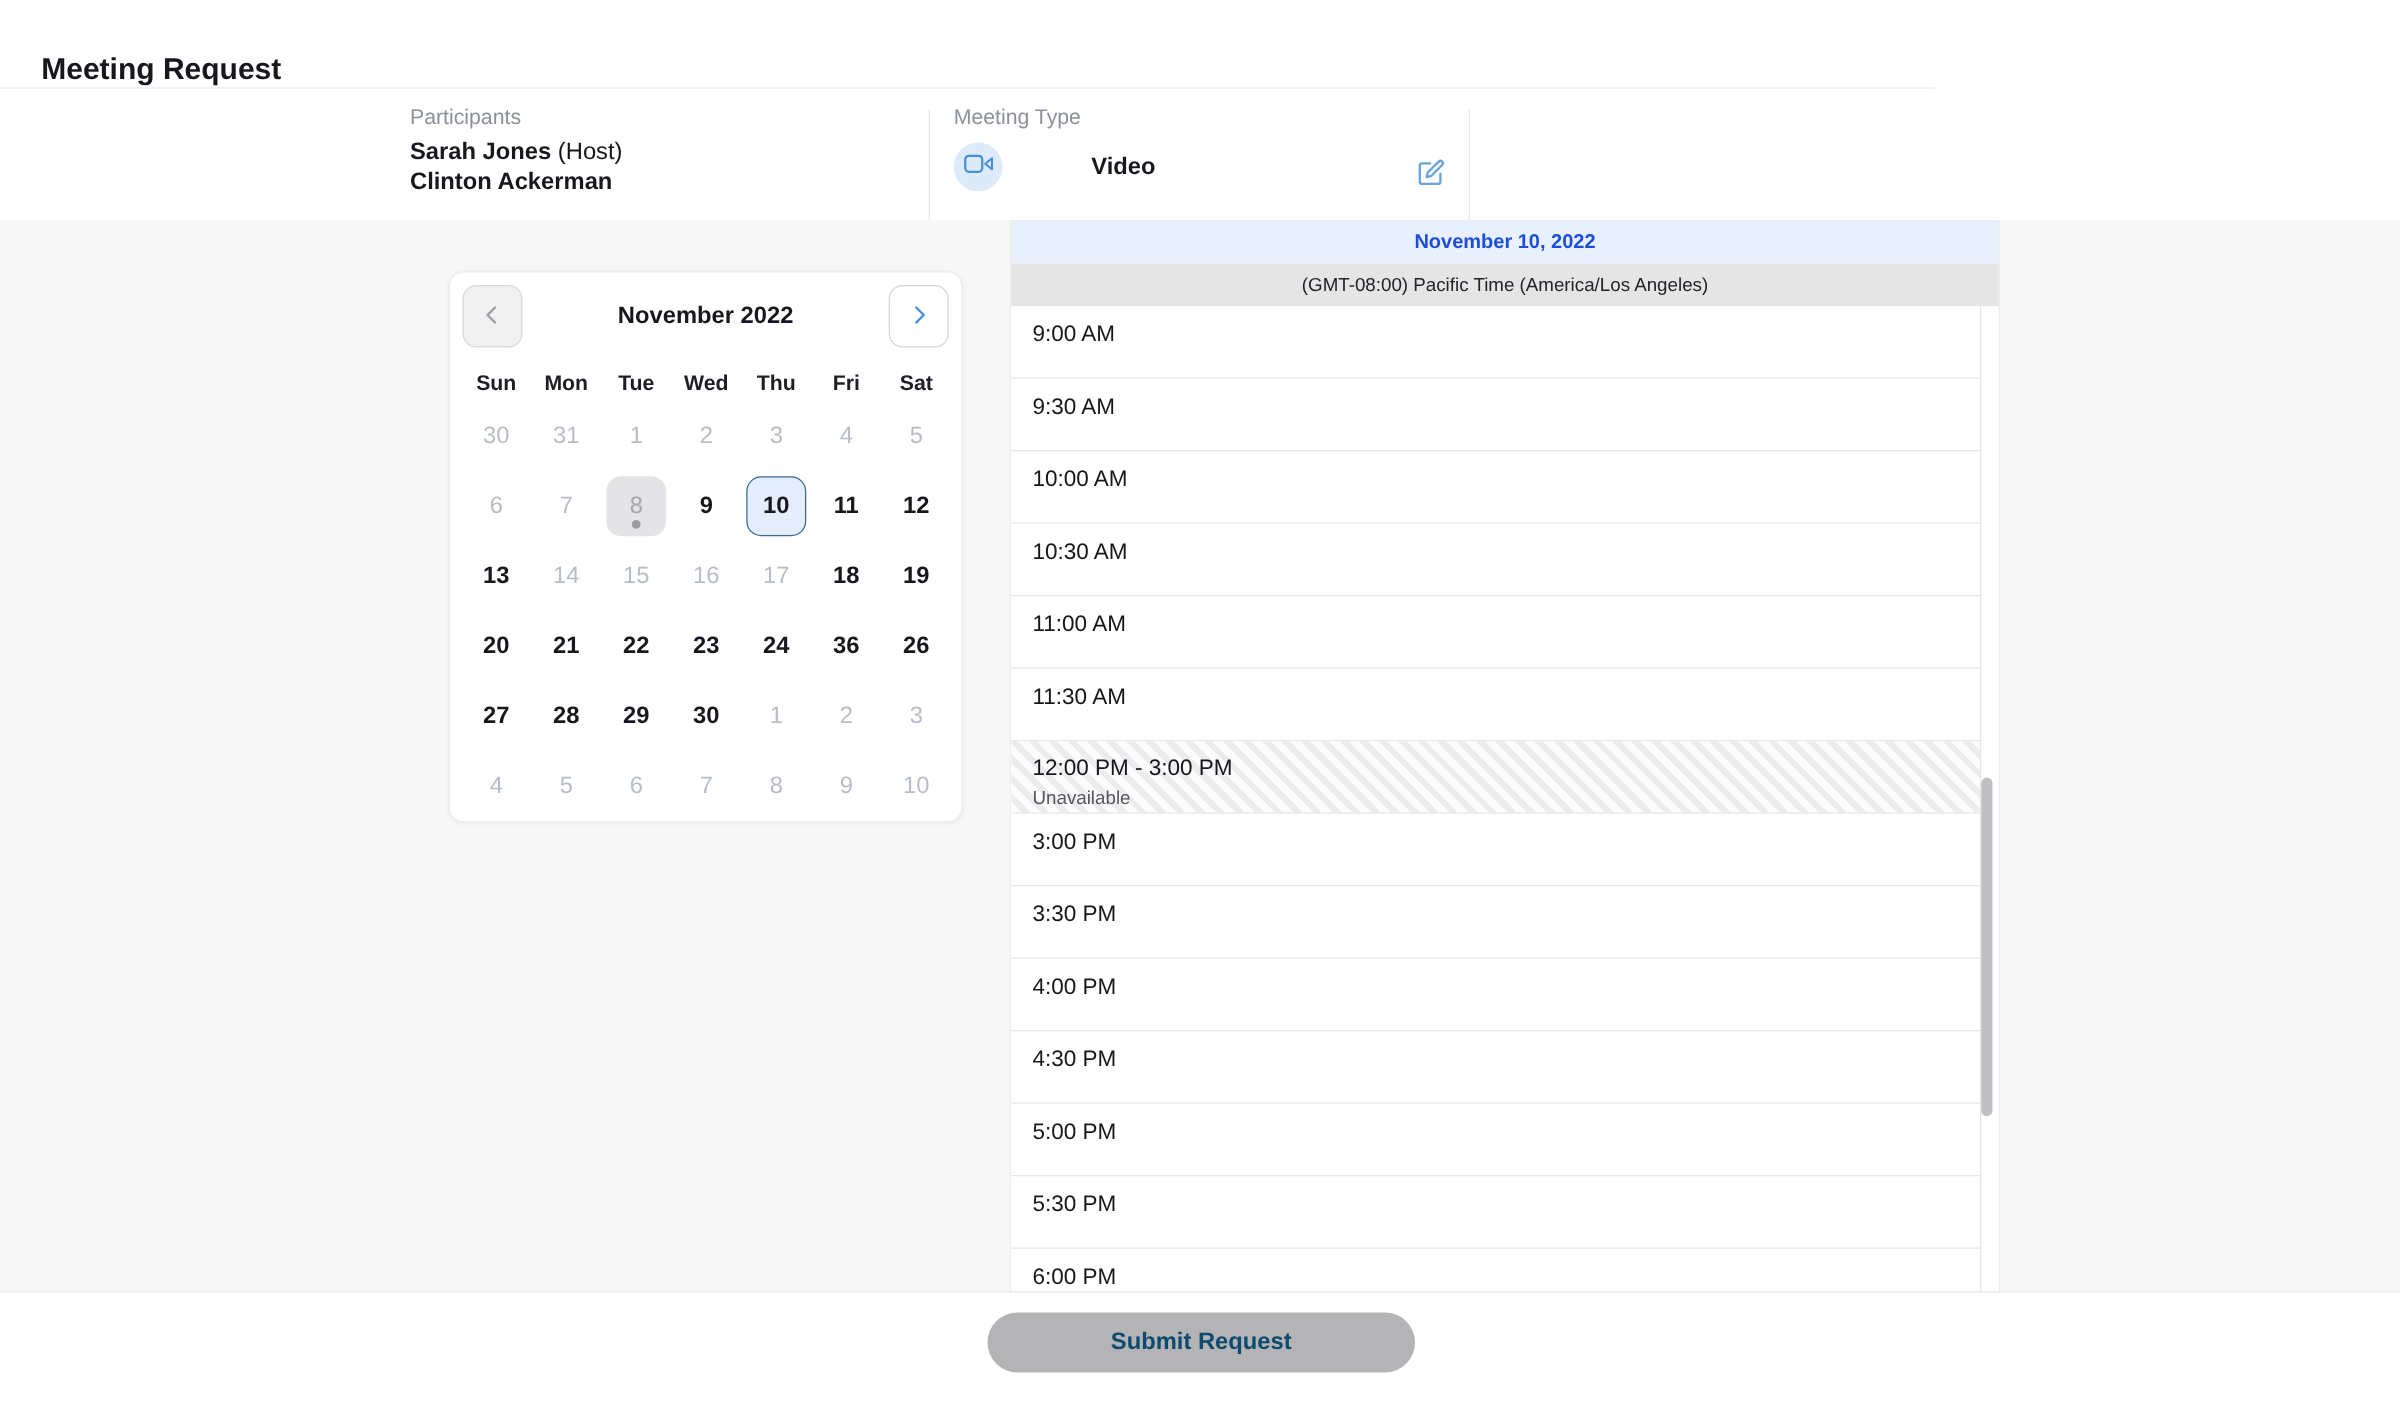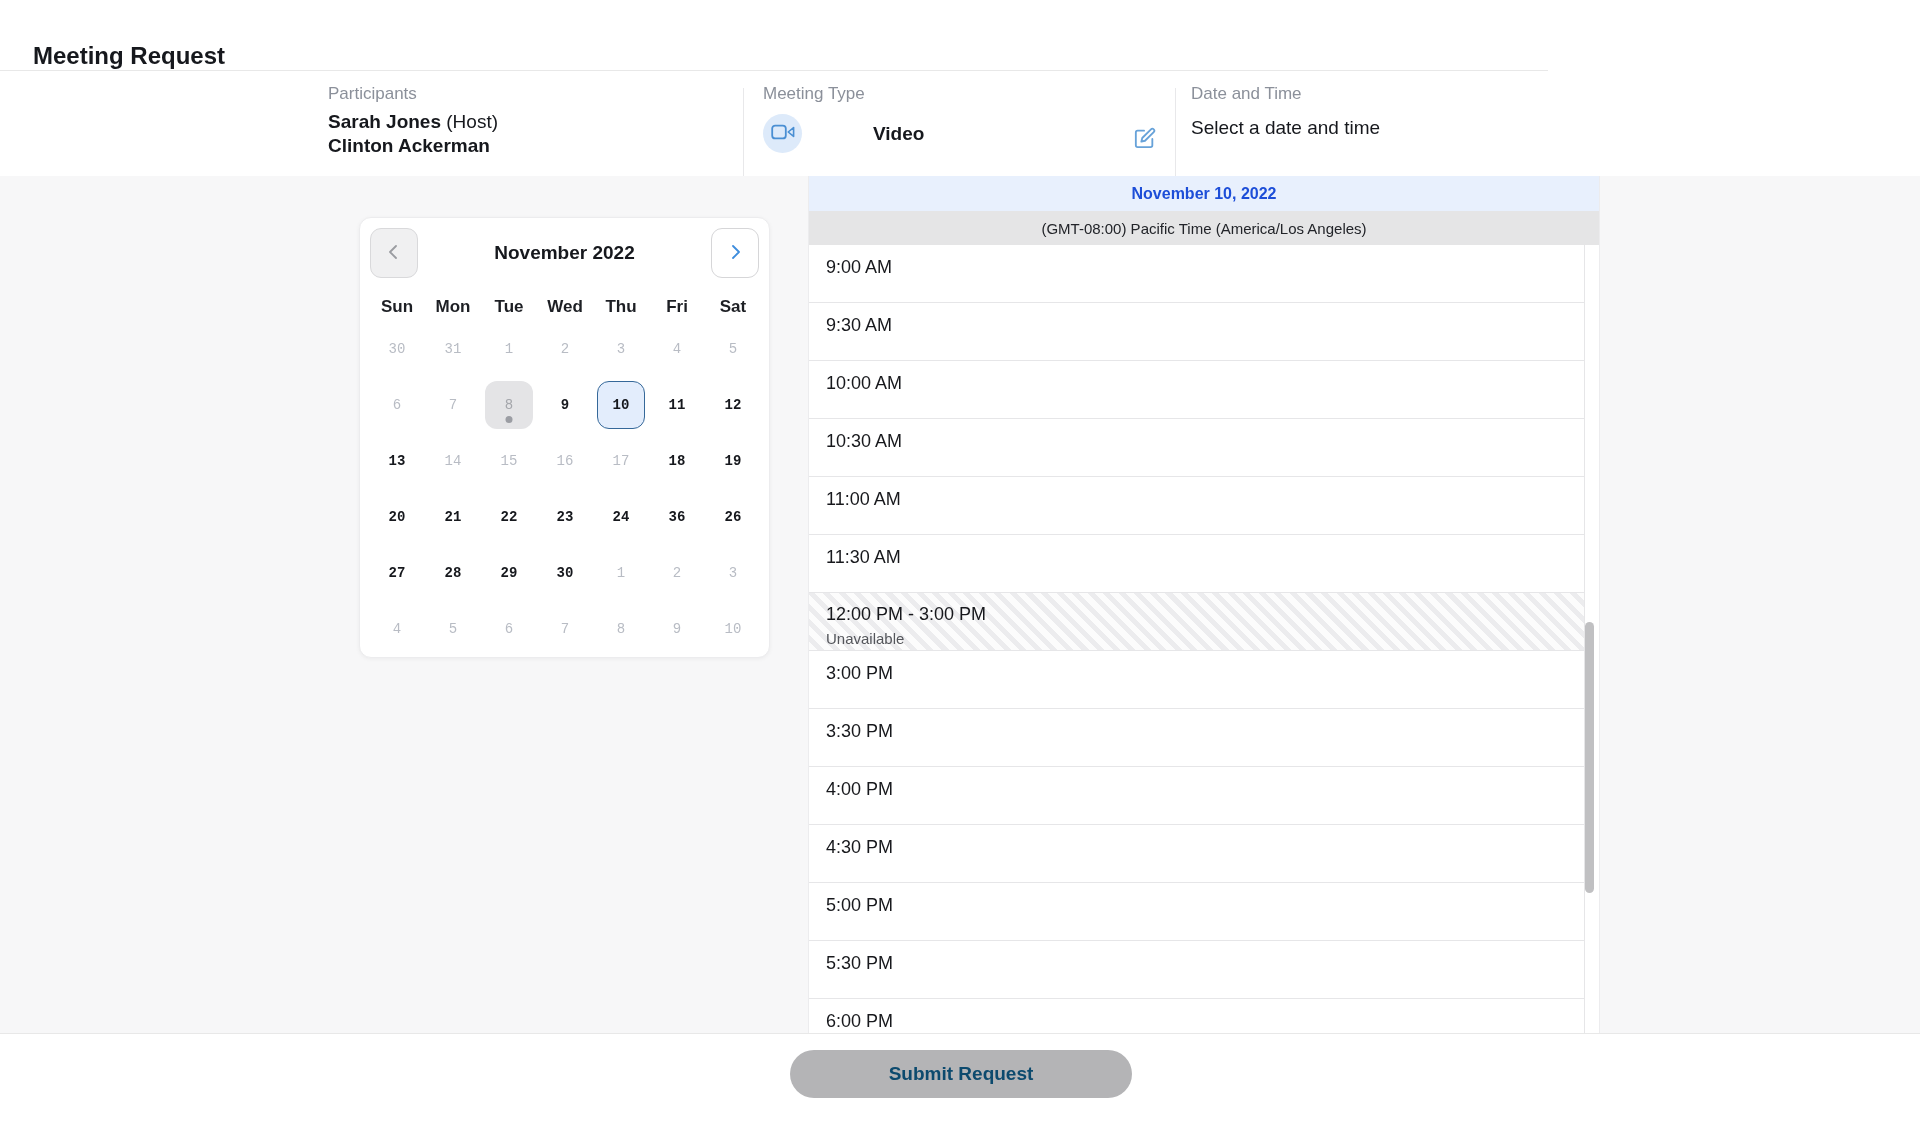--- a/index.html
+++ b/index.html
@@ -46,22 +46,22 @@
     display:flex; align-items:center; justify-content:center; padding:0; cursor:pointer; }
   .cal-nav-prev { left:10px; background:#f0f0f1; border:1px solid #d9d9db; }
   .cal-nav-next { right:10px; background:#ffffff; border:1px solid #d6d6d8; }
   .cal-day-headers { position:absolute; left:9px; top:75px; display:grid; grid-template-columns:repeat(7,56px); }
   .day-header { height:28px; display:flex; align-items:center; justify-content:center;
     font-size:17px; font-weight:700; color:#1d1f24; }
   .cal-days { position:absolute; left:9px; top:103px; display:grid;
     grid-template-columns:repeat(7,56px); grid-auto-rows:56px; }
   .day-box { display:flex; align-items:center; justify-content:center; }
   .day-btn { width:48px; height:48px; border-radius:12px; border:none; background:transparent;
-    display:flex; align-items:center; justify-content:center; font-family:Liberation Mono, monospace;
-    font-size:14px; position:relative; padding:0; }
+    display:flex; align-items:center; justify-content:center; font-family:Liberation Sans, sans-serif;
+    font-size:19px; position:relative; padding:0; }
   .day-btn.available { font-weight:700; color:#16181d; cursor:pointer; }
   .day-btn.selected { font-weight:700; color:#16181d; background:#e3edfc;
     border:1.5px solid #356899; cursor:pointer; }
   .day-btn.disabled { font-weight:400; color:#b8bcc4; }
   .day-btn.today { font-weight:400; color:#a4a6ab; background:#e4e4e6; }
   .day-btn .dot { position:absolute; bottom:6px; left:50%; transform:translateX(-50%);
     width:7px; height:7px; border-radius:50%; background:#9b9da3; }
 
   
   .schedule { position:absolute; left:808px; top:0; width:792px; height:857px; background:#ffffff;
@@ -128,24 +128,20 @@
       <span>
         <svg width="22" height="22" viewBox="0 0 24 24" fill="none" stroke="#67a2d9" stroke-width="2" stroke-linecap="round" stroke-linejoin="round">
           <path d="M11 4H4a2 2 0 0 0-2 2v14a2 2 0 0 0 2 2h14a2 2 0 0 0 2-2v-7"></path>
           <path d="M18.5 2.5a2.121 2.121 0 0 1 3 3L12 15l-4 1 1-4 9.5-9.5z"></path>
         </svg>
       </span>
     </button>
 
     <div class="v-divider divider-2"></div>
 
-    <div class="date-time">
-      <div class="section-label">Date and Time</div>
-      <div class="dt-value">Select a date and time</div>
-    </div>
   </div>
 
   <div class="content">
 
     <div class="calendar-card">
       <button class="cal-nav cal-nav-prev">
         <span>
           <svg width="20" height="20" viewBox="0 0 20 20" fill="none" stroke="#9a9ca1" stroke-width="1.8" stroke-linecap="round" stroke-linejoin="round">
             <polyline points="12 4 6 10 12 16"></polyline>
           </svg>

